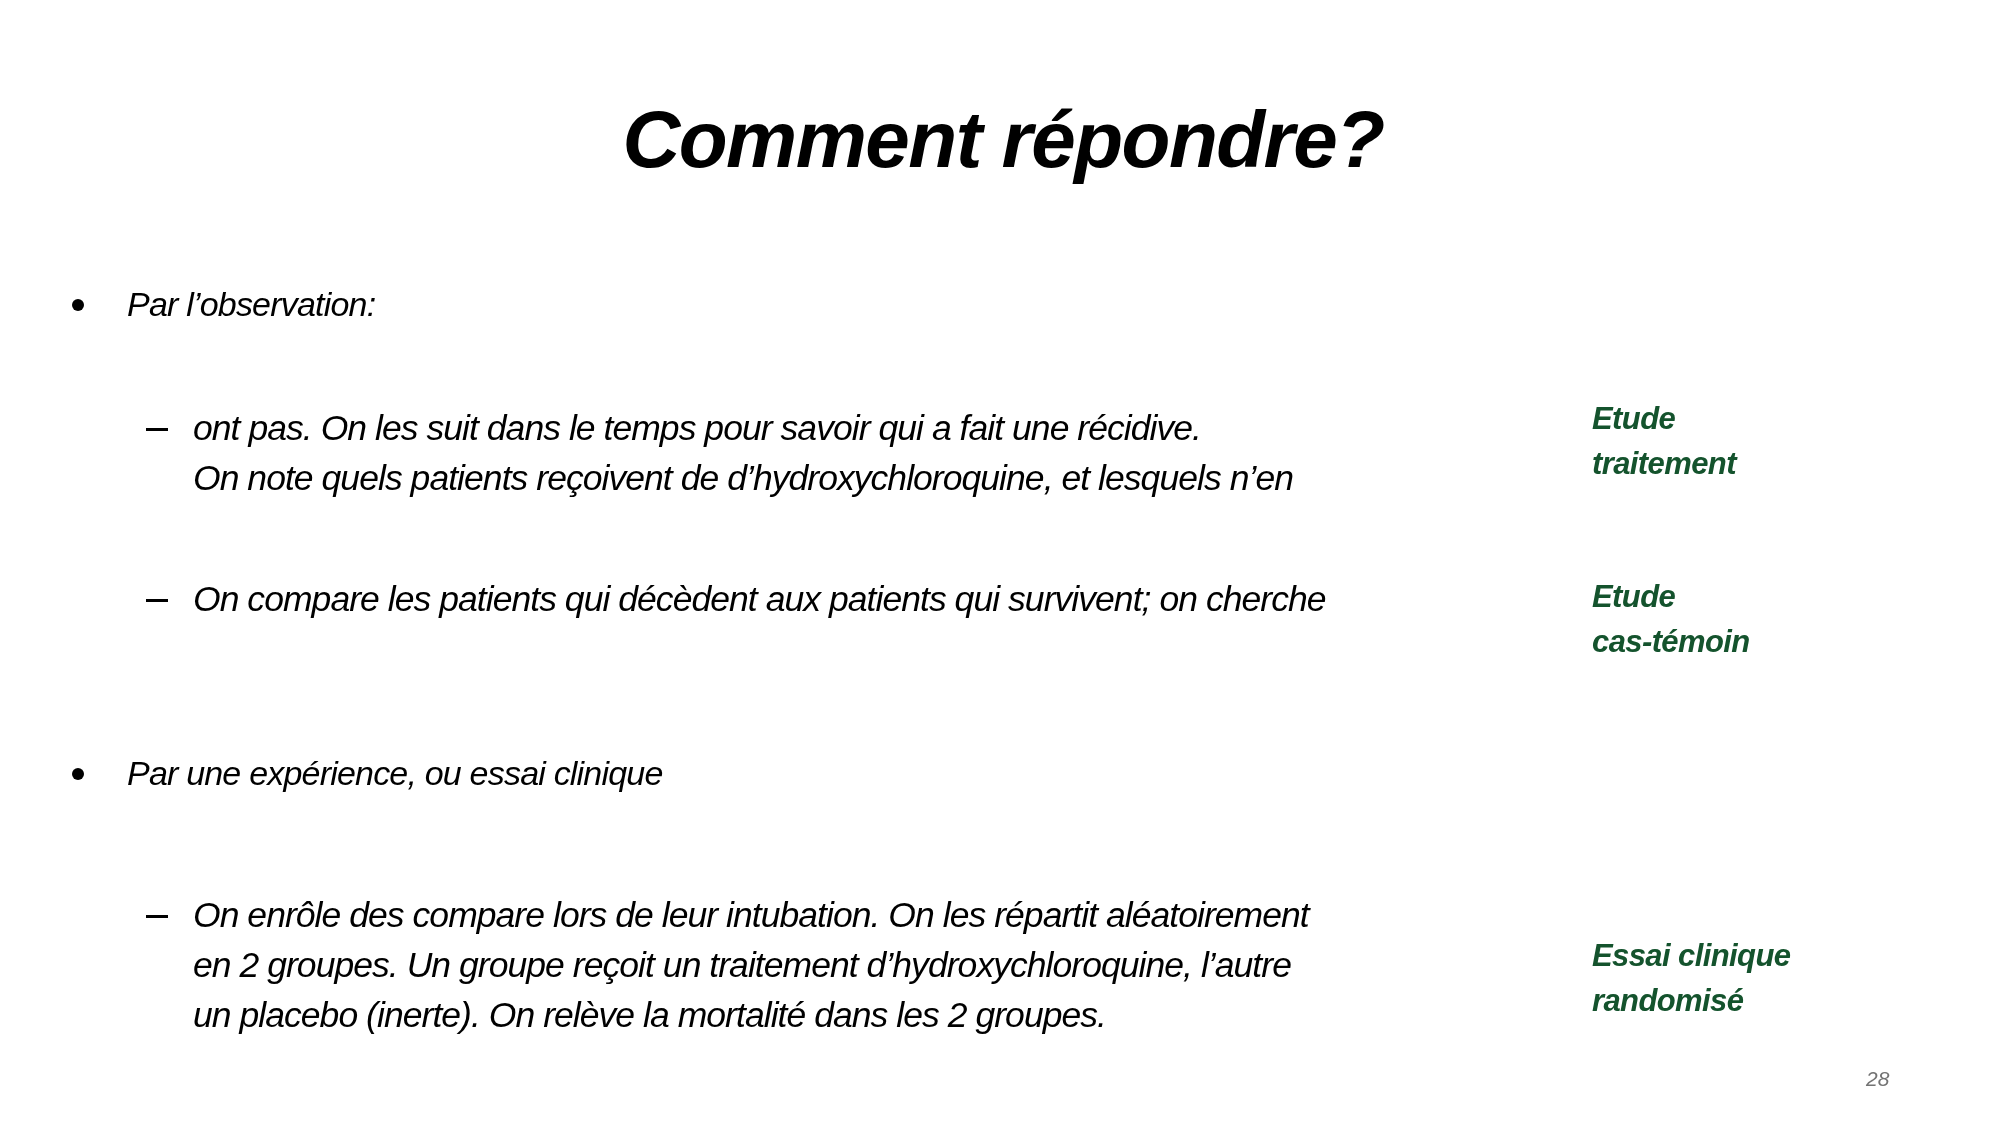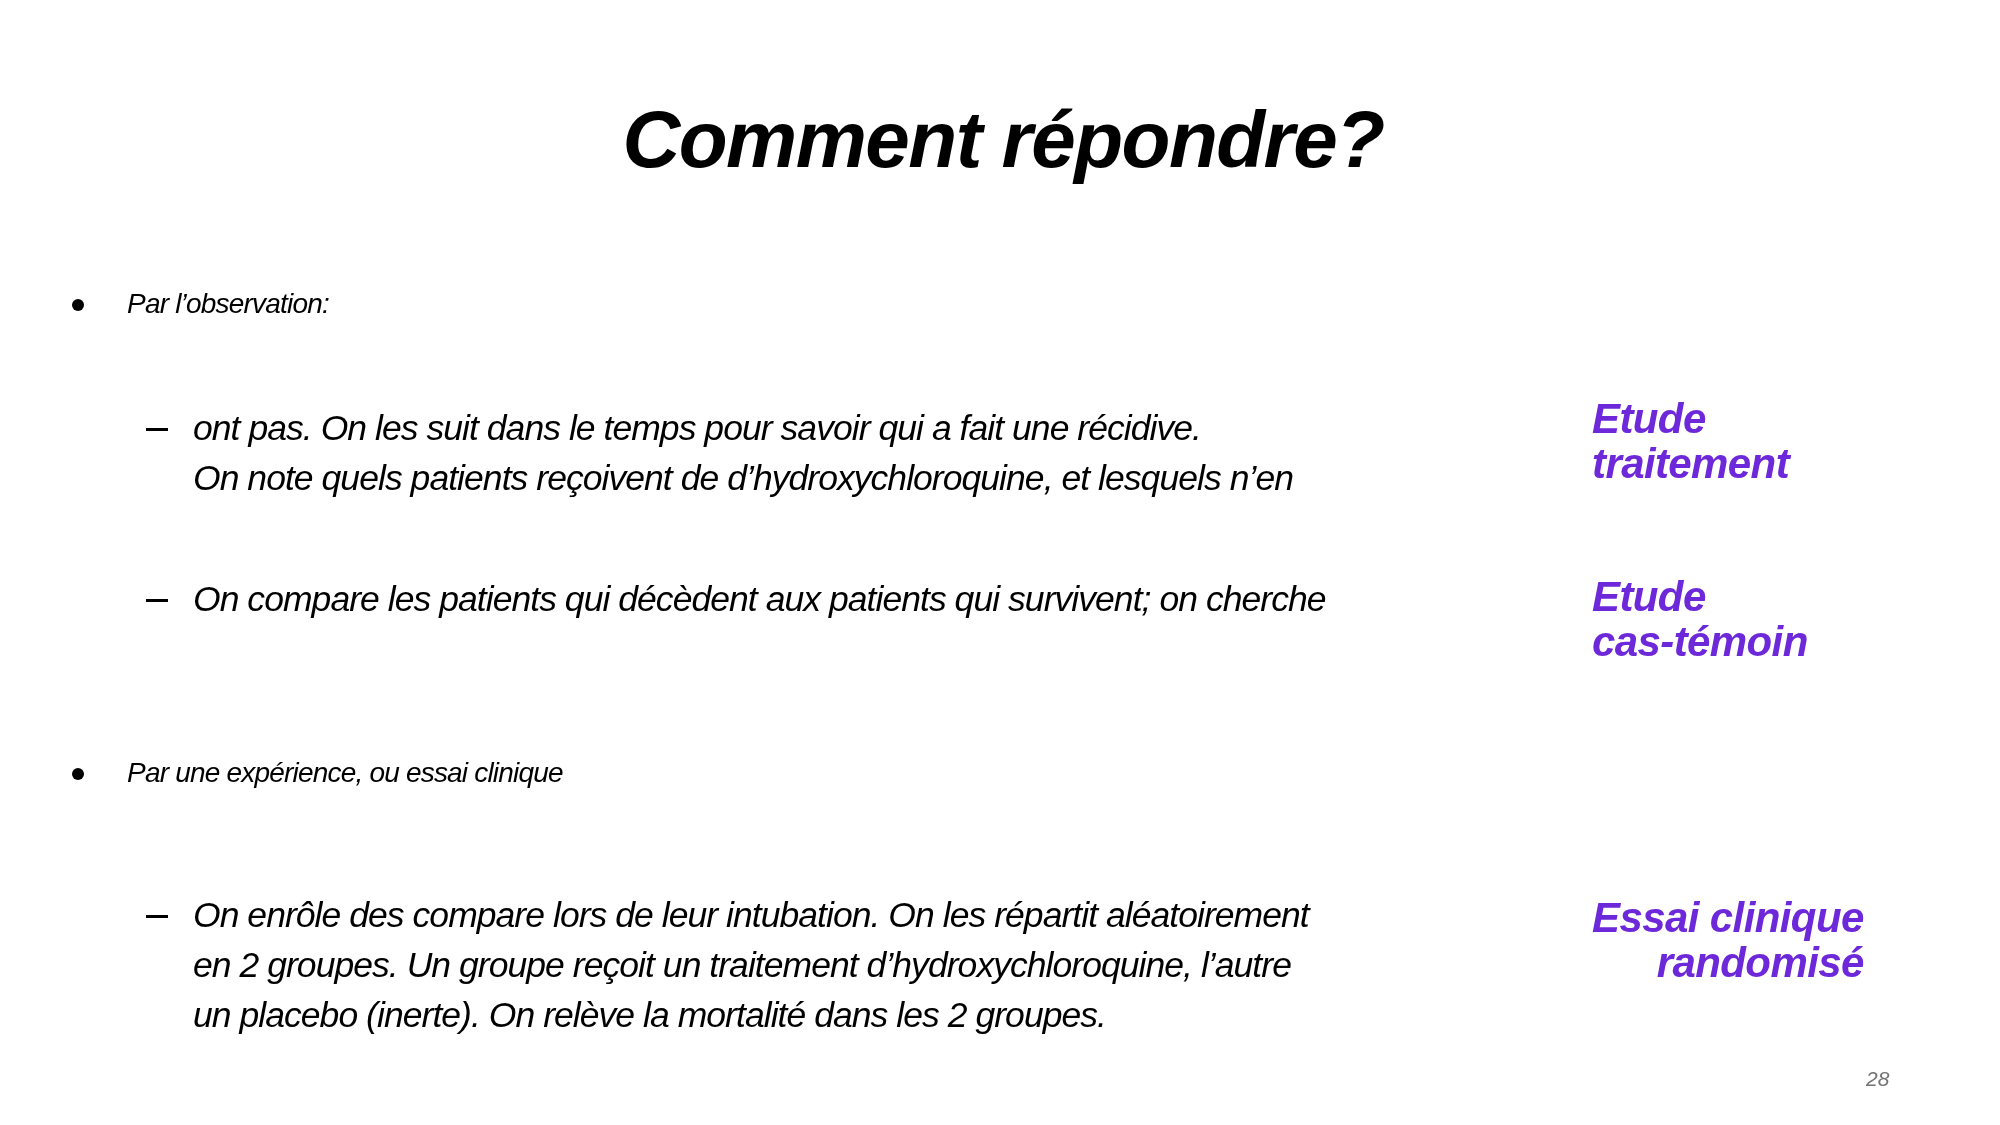--- a/index.html
+++ b/index.html
@@ -46,21 +46,21 @@
       top: 20px;
       width: 12px;
       height: 12px;
       border-radius: 50%;
       background: #000;
     }
     .bullet-text {
       position: absolute;
       left: 127px;
       top: 0;
-      font-size: 28px;
+      font-size: 34px;
       line-height: 50px;
       letter-spacing: -0.8px;
       white-space: nowrap;
     }
     .sub {
       position: absolute;
       left: 0;
       width: 1560px;
     }
     .sub-dash {
@@ -79,23 +79,23 @@
     .sub-line {
       display: block;
       font-size: 35.5px;
       line-height: 50px;
       letter-spacing: -0.95px;
       white-space: nowrap;
     }
     .tag {
       position: absolute;
       left: 1592px;
-      color: #6d28d9;
+      color: #14532d;
       font-weight: bold;
-      font-size: 42px;
+      font-size: 31px;
       line-height: 45px;
       letter-spacing: -0.6px;
     }
     .tag-line {
       display: block;
       white-space: nowrap;
     }
     .page-number {
       position: absolute;
       left: 1866px;
@@ -146,20 +146,20 @@
   </div>
 
   <div class="sub" style="top:890px;">
     <span class="sub-dash"></span>
     <div class="sub-lines">
       <span class="sub-line">On enrôle des compare lors de leur intubation. On les répartit aléatoirement</span>
       <span class="sub-line">en 2 groupes. Un groupe reçoit un traitement d’hydroxychloroquine, l’autre</span>
       <span class="sub-line">un placebo (inerte). On relève la mortalité dans les 2 groupes.</span>
     </div>
   </div>
-  <div class="tag" style="top:895px;text-align:right;">
+  <div class="tag" style="top:933px;">
     <span class="tag-line">Essai clinique</span>
     <span class="tag-line">randomisé</span>
   </div>
 
   <div class="page-number">28</div>
 
 </div>
 
 </body></html>

